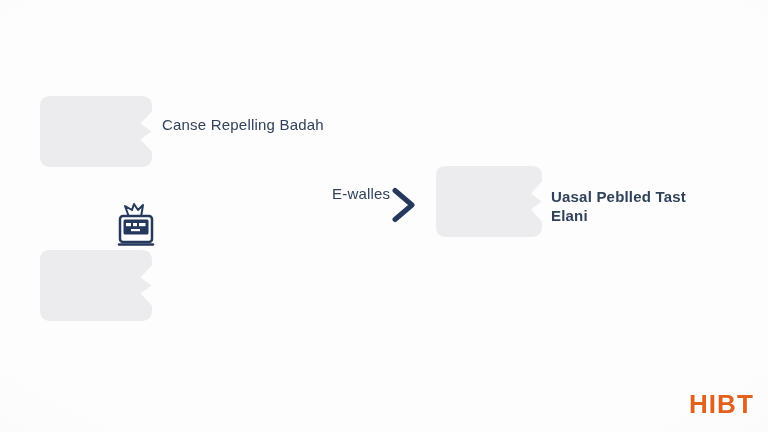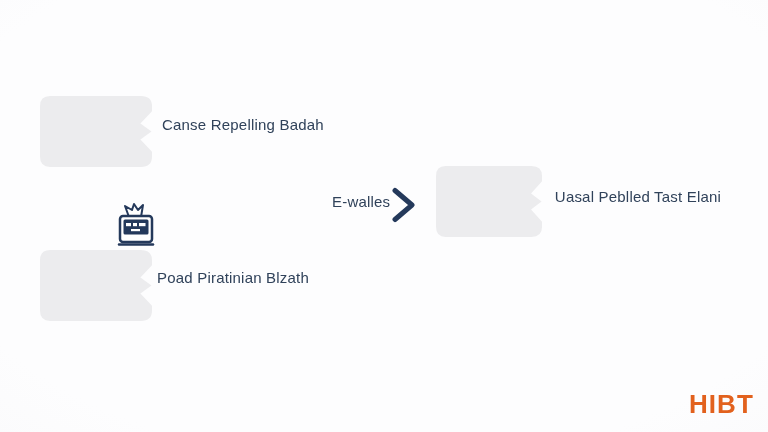--- a/index.html
+++ b/index.html
@@ -15,27 +15,27 @@
   .card-icon{position:absolute;}
   .flow-label{
     position:absolute;
     color:#30425a;
     font-size:15px;
     line-height:19px;
     font-weight:500;
     letter-spacing:.2px;
     white-space:nowrap;
   }
-  .flow-label.centered{text-align:center;white-space:normal;}
+  .flow-label.centered{text-align:left;white-space:normal;font-weight:bold;}
   #card-pos{left:40px;top:96px;width:113px;height:71px;}
   #icon-pos{left:72px;top:106px;width:48px;height:50px;}
   #label-pos{left:162px;top:115px;}
   #card-mobile{left:40px;top:250px;width:113px;height:71px;}
   #label-mobile{left:156px;top:268px;width:154px;}
-  #connector-label{left:332px;top:192px;}
+  #connector-label{left:332px;top:184px;}
   #connector-chevron{position:absolute;left:391px;top:187px;width:25px;height:36px;}
   #card-result{left:436px;top:166px;width:107px;height:71px;}
   #label-result{left:551px;top:187px;width:174px;}
   #brand-logo{
     position:absolute;left:689px;top:390px;
     color:#e2611d;
     font-size:25px;font-weight:800;letter-spacing:1px;
     transform:scaleX(1.04);transform-origin:left center;
   }
 </style>
@@ -63,21 +63,20 @@
   <div class="flow-label" id="label-pos">Canse Repelling Badah</div>
 
   <div class="card" id="card-mobile">
     <svg class="card-shape" viewBox="0 0 112 70" preserveAspectRatio="none">
       <path d="M10 0 L100 0 Q111 0 111 10 L111 15 L99.5 27 L110.5 35 L99.5 43 L111 55 L111 60
                Q111 70 100 70 L10 70 Q0 70 0 60 L0 10 Q0 0 10 0 Z" fill="#ececee"></path>
     </svg>
 
   </div>
   <div class="flow-label centered" id="label-mobile">
-    <div>Poad Piratinian Blzath</div>
   </div>
 
   <div class="flow-label" id="connector-label">E-walles</div>
   <svg id="connector-chevron" viewBox="0 0 25 36">
     <path d="M4 3.5 L21 18 L4 32.5" fill="none" stroke="#24395b" stroke-width="5" stroke-linecap="round" stroke-linejoin="round"></path>
   </svg>
 
   <div class="card" id="card-result">
     <svg class="card-shape" viewBox="0 0 112 70" preserveAspectRatio="none">
       <path d="M10 0 L100 0 Q111 0 111 10 L111 15 L99.5 27 L110.5 35 L99.5 43 L111 55 L111 60

